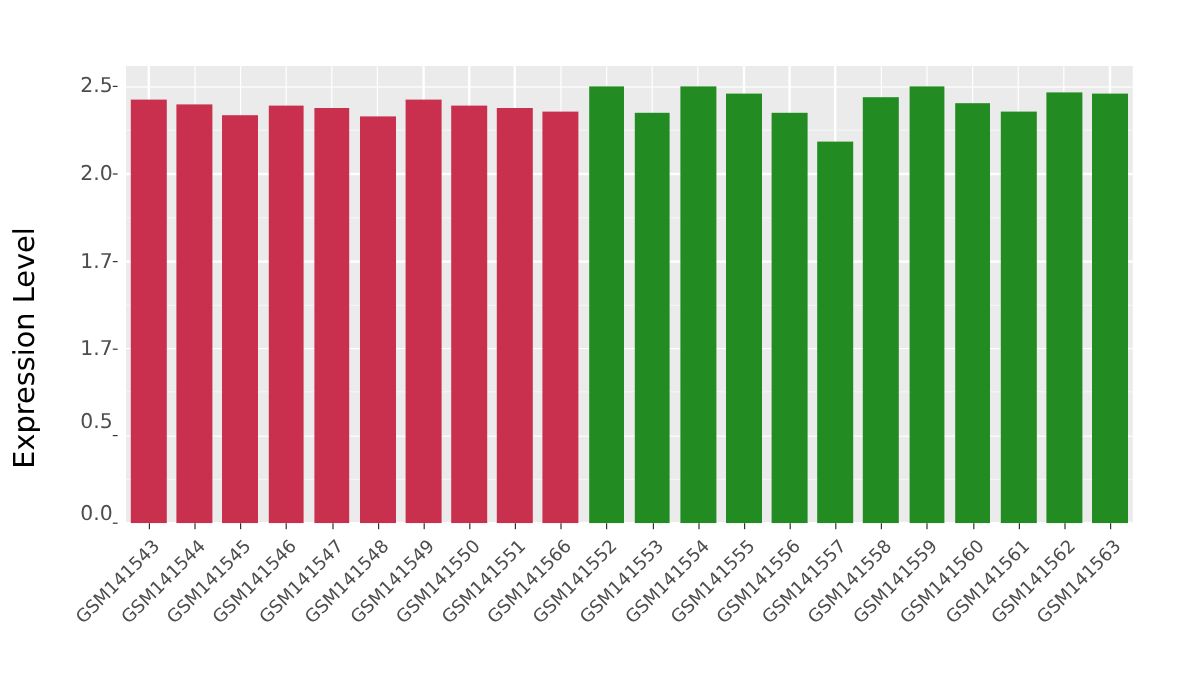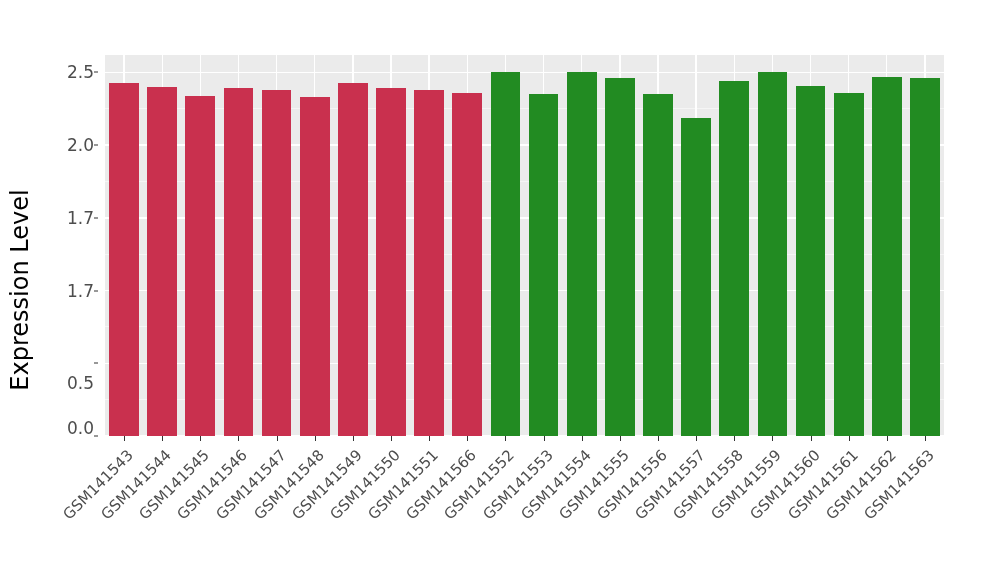--- a/index.html
+++ b/index.html
@@ -83,21 +83,21 @@
 
 <div id="root">
 
   <div id="ylab">
     <span class="t">Expression Level</span>
   </div>
 
   <div id="yticks">
       <div class="ytick" style="top: 428px;">0.0</div>
       <div class="ytickmark" style="top: 436px; left: 52px;"></div>
-      <div class="ytick" style="top: 383px;">0.5</div>
+      <div class="ytick" style="top: 352px;">0.5</div>
       <div class="ytickmark" style="top: 363.29px; left: 52px;"></div>
       <div class="ytick" style="top: 290.58px;">1.7</div>
       <div class="ytickmark" style="top: 290.58px; left: 52px;"></div>
       <div class="ytick" style="top: 217.87px;">1.7</div>
       <div class="ytickmark" style="top: 217.87px; left: 52px;"></div>
       <div class="ytick" style="top: 145.16px;">2.0</div>
       <div class="ytickmark" style="top: 145.16px; left: 52px;"></div>
       <div class="ytick" style="top: 72.4504px; text-align: right;">2.5</div>
       <div class="ytickmark" style="top: 72.4504px; left: 52px;"></div>
     </div>

